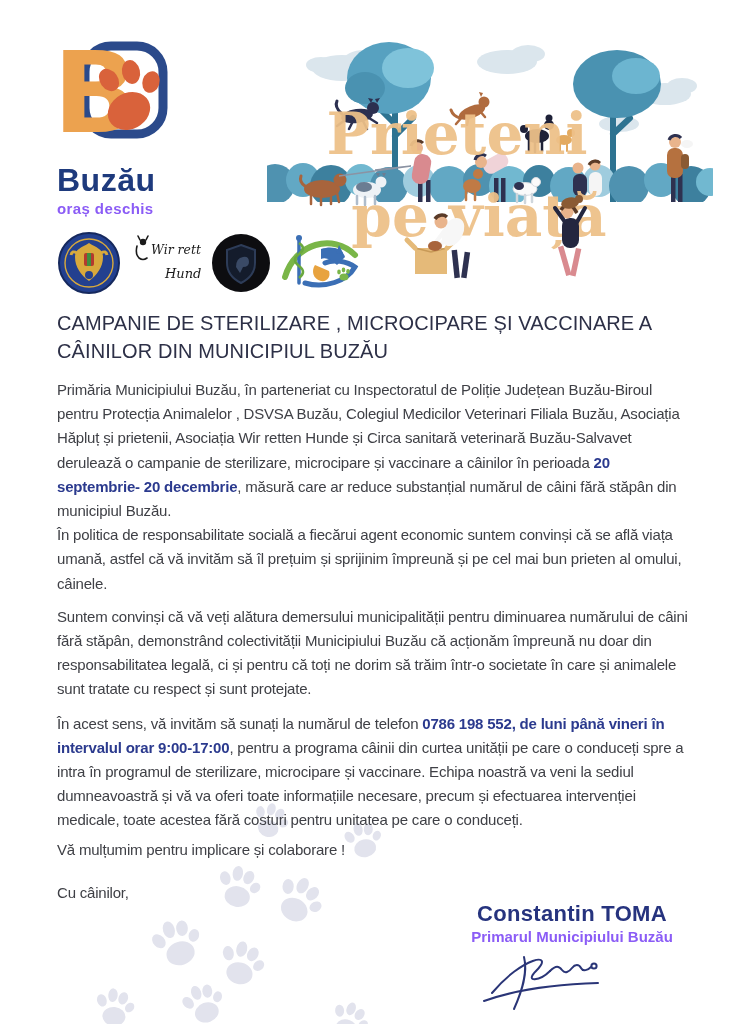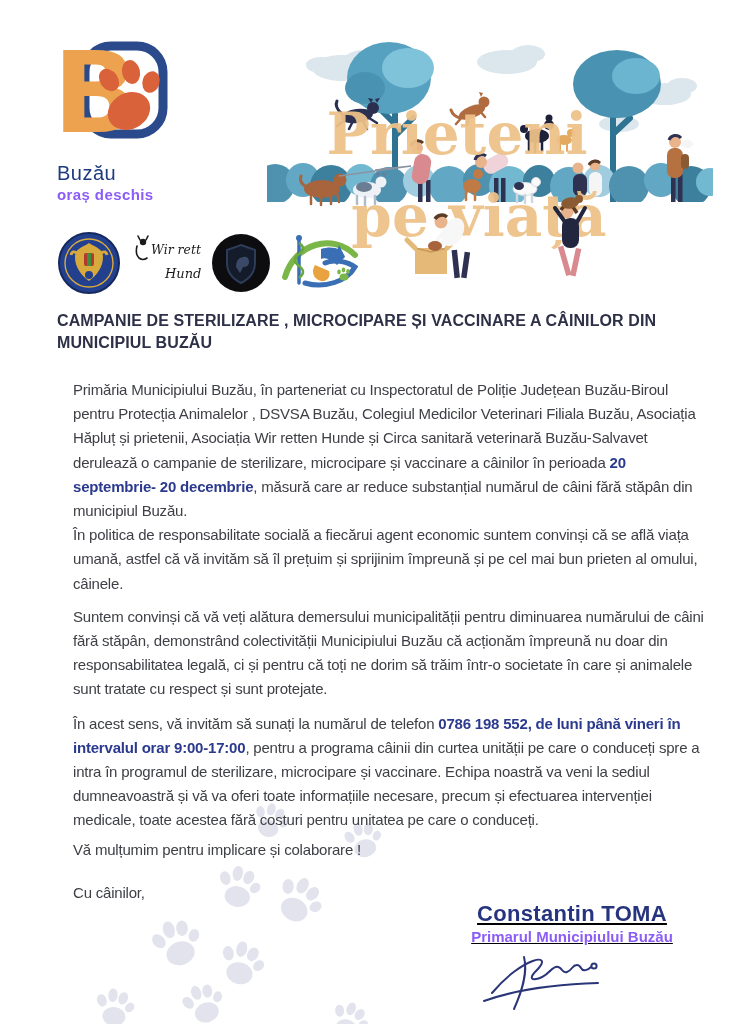--- a/index.html
+++ b/index.html
@@ -7,53 +7,53 @@
   .page {
     position:relative; width:732px; height:1024px; margin:0 auto;
     background:#ffffff; overflow:hidden;
     font-family:"Liberation Sans", sans-serif;
   }
   
   .paw-bg { position:absolute; left:0; top:0; width:732px; height:1024px; pointer-events:none; }
 
   
   .logo-block { position:absolute; left:57px; top:36px; width:170px; }
-  .brand-name { margin-top:4px; font-size:20px; font-weight:normal; color:#1e3a7d; letter-spacing:.5px; }
+  .brand-name { margin-top:4px; font-size:32px; font-weight:bold; color:#1e3a7d; letter-spacing:.5px; }
   .brand-tagline { font-size:15px; font-weight:bold; color:#8b5cf6; letter-spacing:.4px; margin-top:1px; }
 
   
   .hero { position:absolute; left:267px; top:24px; width:446px; height:266px; }
   .hero svg { display:block; }
   .hero-title { font-family:"DejaVu Serif", serif; font-weight:bold; fill:#eec189; opacity:.94; }
 
   
   .partners { position:absolute; left:57px; top:231px; display:flex; align-items:center; gap:10px; }
 
   
   .heading {
     position:absolute; left:57px; top:310px; width:660px;
-    font-size:16px; font-weight:bold; color:#2d3047;
+    font-size:20px; font-weight:normal; color:#2d3047;
     line-height:1.38; letter-spacing:.1px;
   }
 
   
   .content {
-    position:absolute; left:73px; top:378px; width:636px;
+    position:absolute; left:57px; top:378px; width:636px;
     font-size:15px; color:#3f4046; line-height:24.2px; letter-spacing:-.2px;
   }
   .content p { margin:0; }
   .p1 { margin-bottom:9px !important; }
   .p2 { margin-bottom:10px !important; }
   .p3 { margin-bottom:5px !important; }
   .p4 { margin-bottom:17px !important; }
   .thanks { margin-bottom:19px !important; }
   .hl { color:#2b3a8e; font-weight:bold; }
 
   
-  .sig-block { position:absolute; left:466px; top:901px; width:212px; text-align:center;text-decoration:underline; }
+  .sig-block { position:absolute; left:466px; top:901px; width:212px; text-align:center; }
   .sig-name { font-size:22px; font-weight:bold; color:#26337e; letter-spacing:.3px; }
   .sig-title { font-size:15px; font-weight:bold; color:#8b5cf6; margin-top:1px; }
   .sig-scribble { display:block; margin:4px auto 0 14px; }
 </style>
 </head>
 <body>
 
 <div class="page">
 
   <svg class="paw-bg" width="732" height="1024" viewBox="0 0 732 1024" xmlns="http://www.w3.org/2000/svg">

